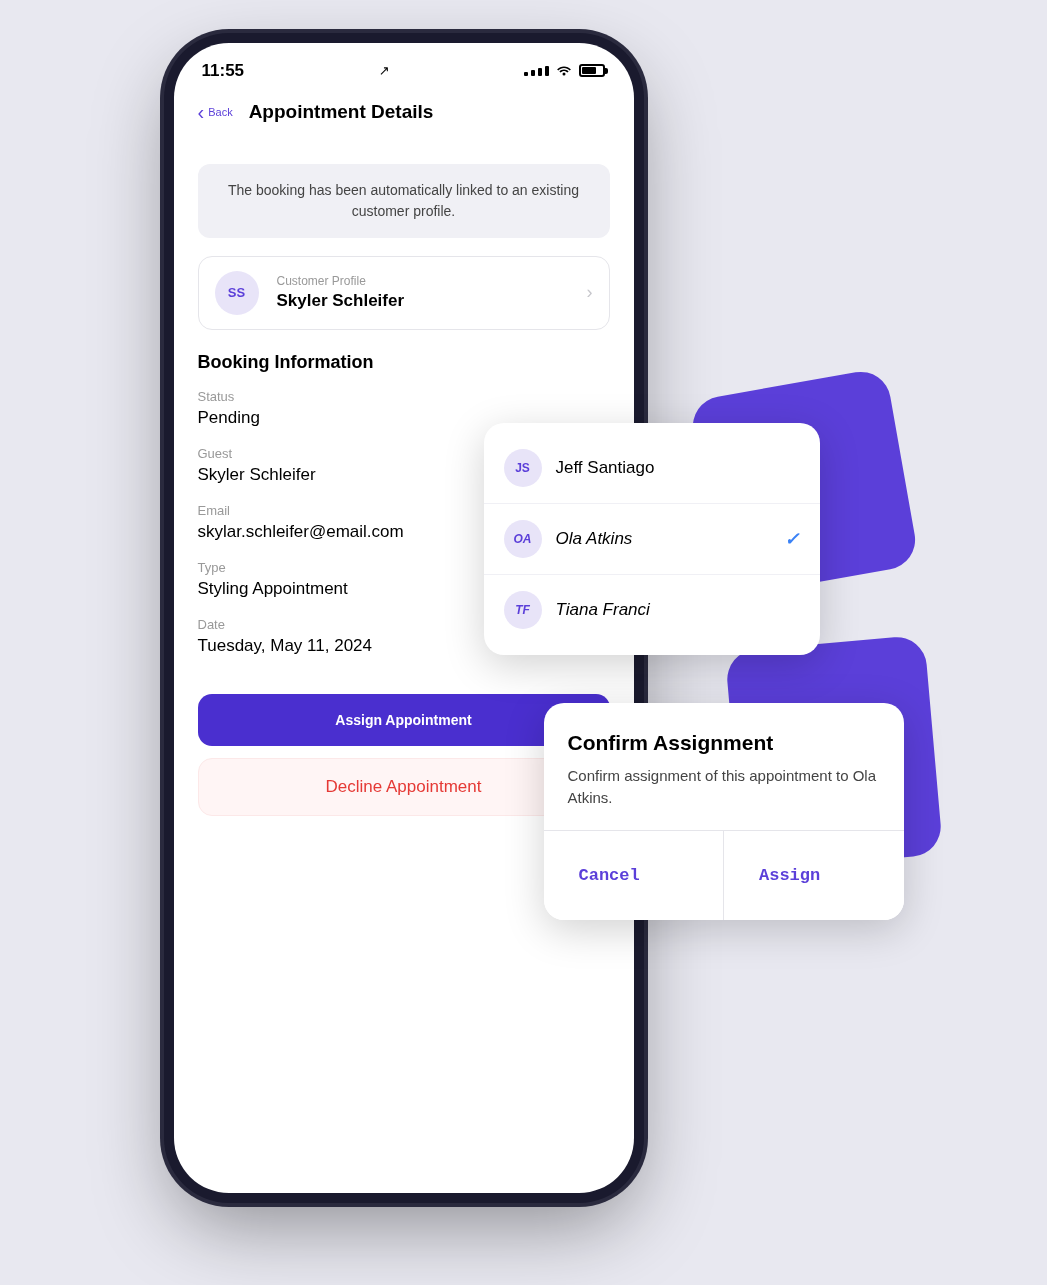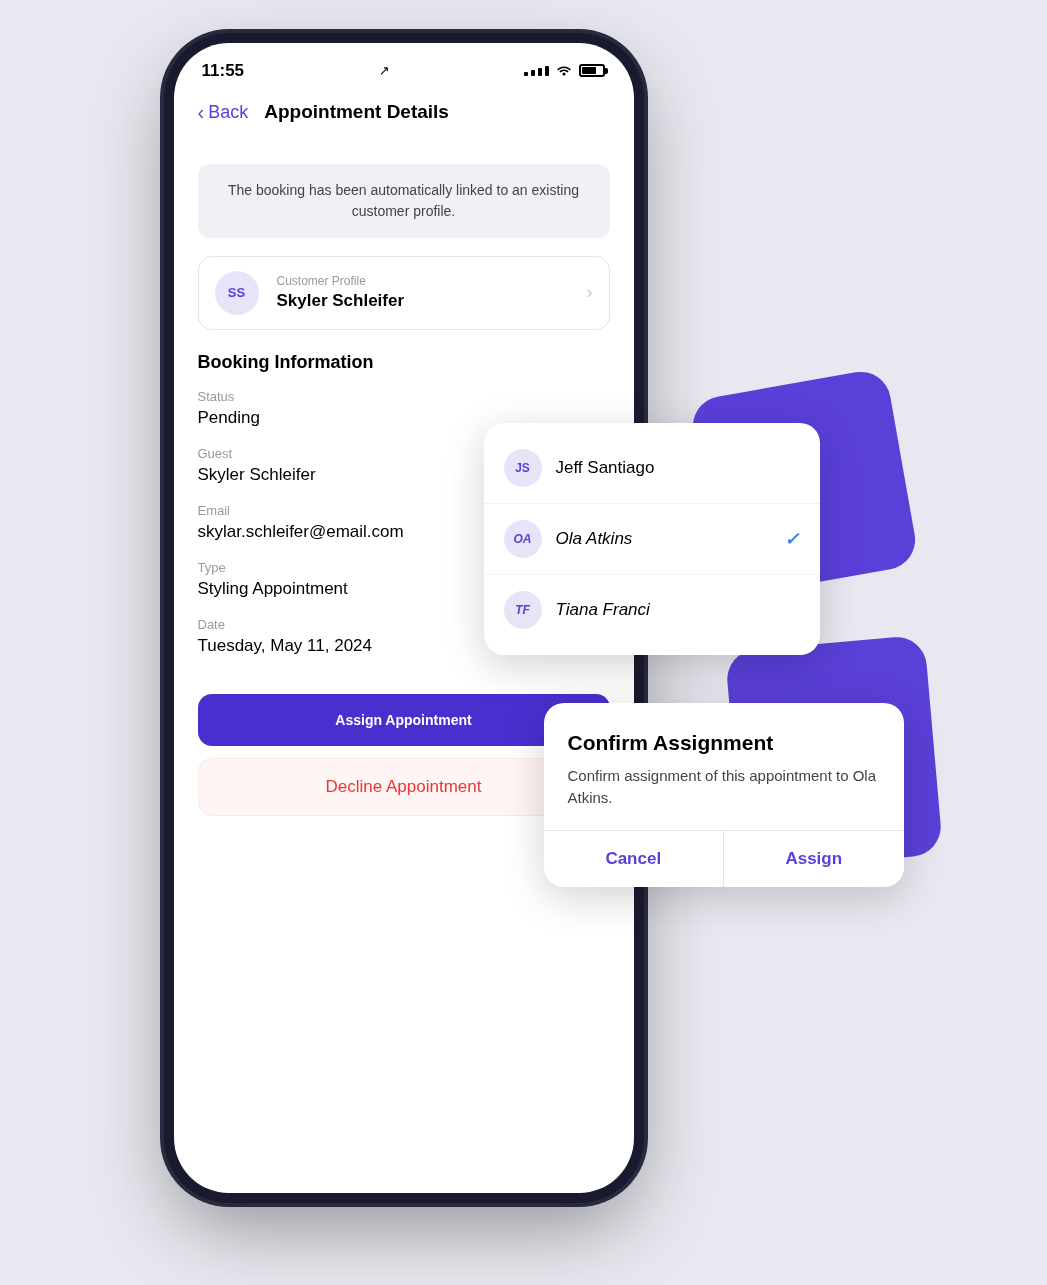--- a/index.html
+++ b/index.html
@@ -122,21 +122,21 @@
       cursor: pointer;
     }
 
     .back-chevron {
       font-size: 20px;
       color: #5b3fd9;
     }
 
     .back-text {
       color: #5b3fd9;
-      font-size: 18px;
+      font-size: 11px;
     }
 
     .page-title {
       font-size: 19px;
       font-weight: 700;
       color: #000;
     }
 
     
     .content {
@@ -344,27 +344,28 @@
       line-height: 1.5;
     }
 
     .confirm-actions {
       display: flex;
       border-top: 1px solid #e5e5ea;
     }
 
     .confirm-btn {
       flex: 1;
-      padding: 18px;
-      text-align: center;
+      padding: 35px;
+      text-align: left;
       font-size: 17px;
       font-weight: 600;
       cursor: pointer;
       border: none;
       background: #fff;
+      font-family: Liberation Mono, monospace;
     }
 
     .confirm-btn + .confirm-btn {
       border-left: 1px solid #e5e5ea;
     }
 
     .confirm-btn-cancel {
       color: #5b3fd9;
     }
 

